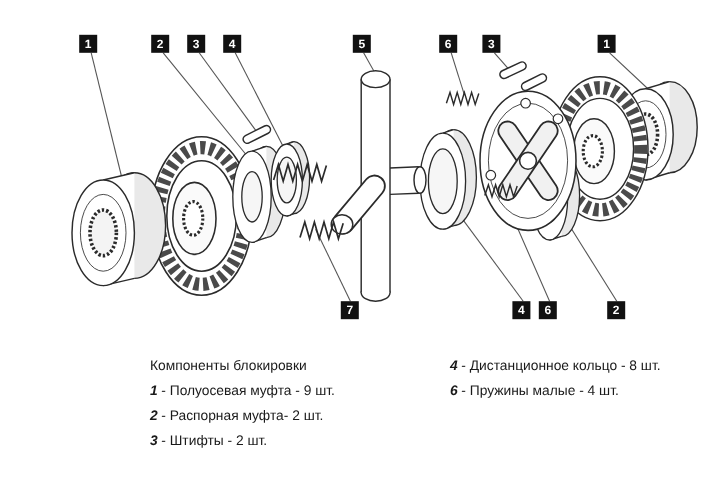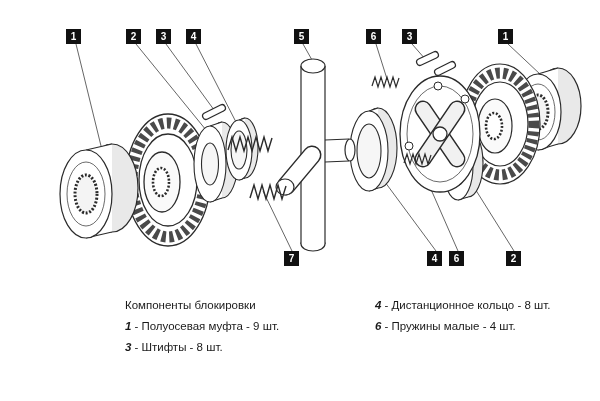--- a/index.html
+++ b/index.html
@@ -207,21 +207,22 @@
         <rect x="506" y="251" width="15" height="15" fill="#111"></rect>
         <text x="513.5" y="262" fill="#fff">2</text>
       </g>
     </g>
   </svg>
 
   <div class="legend">
     <div class="col-left">
       <div class="legend-title">Компоненты блокировки</div>
       <div class="legend-item"><span class="num">1</span><span>- Полуосевая муфта - 9 шт.</span></div>
-      <div class="legend-item"><span class="num">3</span><span>- Штифты - 8 шт.</span></div>
+      <div class="legend-item"><span class="num">2</span><span>- Распорная муфта- 2 шт.</span></div>
+      <div class="legend-item"><span class="num">3</span><span>- Штифты - 2 шт.</span></div>
     </div>
     <div class="col-right">
       <div class="legend-item"><span class="num">4</span><span>- Дистанционное кольцо - 8 шт.</span></div>
       <div class="legend-item"><span class="num">6</span><span>- Пружины малые - 4 шт.</span></div>
     </div>
   </div>
 
 </div>
 
 </body></html>

